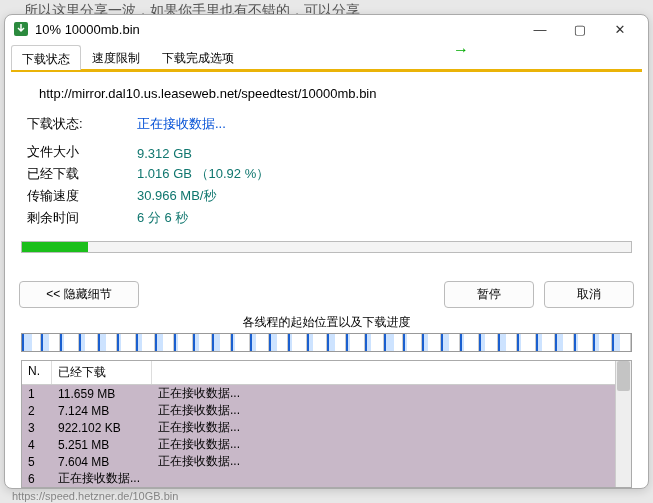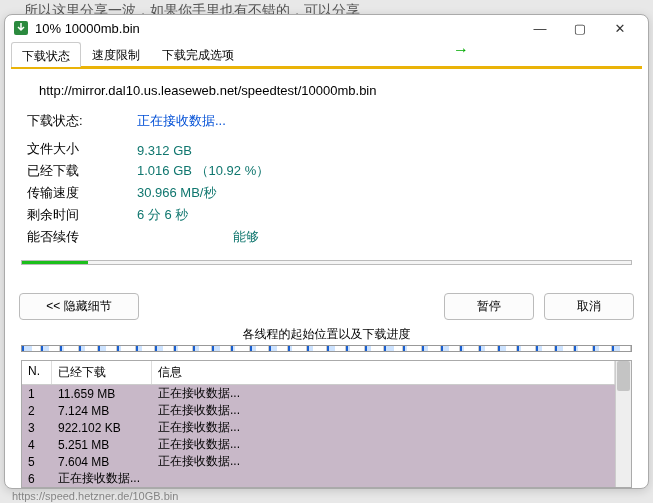--- a/index.html
+++ b/index.html
@@ -91,24 +91,20 @@
         <div class="value">1.016  GB （10.92 %）</div>
       </div>
     <div class="row">
         <div class="label">传输速度</div>
         <div class="value">30.966  MB/秒</div>
       </div>
     <div class="row">
         <div class="label">剩余时间</div>
         <div class="value">6 分 6 秒</div>
       </div>
-    <div class="row">
-        <div class="label">能否续传</div>
-        <div class="value" style="margin-left:96px">能够</div>
-      </div>
   </div>
 
   <div class="progressbox">
     <div class="progressbar" id="progfill" style="width: 10.9%;"></div>
   </div>
 
   <div class="btnrow">
     <div class="btn">&lt;&lt; 隐藏细节</div>
     <div class="spacer"></div>
     <div class="btn" style="width:90px">暂停</div>
@@ -245,21 +241,20 @@
         <div class="tick"></div>
         <div class="fill" style="width: 6px;"></div>
       </div>
     </div>
 
   <div class="tablewrap">
     <div class="tablemain">
       <div class="thead">
         <div class="th n">N.</div>
         <div class="th dl">已经下载</div>
-        <div class="th info">信息</div>
       </div>
       <div class="tbody" id="tbody">
           <div class="tr">
             <div class="td n">1</div>
             <div class="td dl">11.659 MB</div>
             <div class="td info">正在接收数据...</div>
           </div>
           <div class="tr">
             <div class="td n">2</div>
             <div class="td dl">7.124 MB</div>

